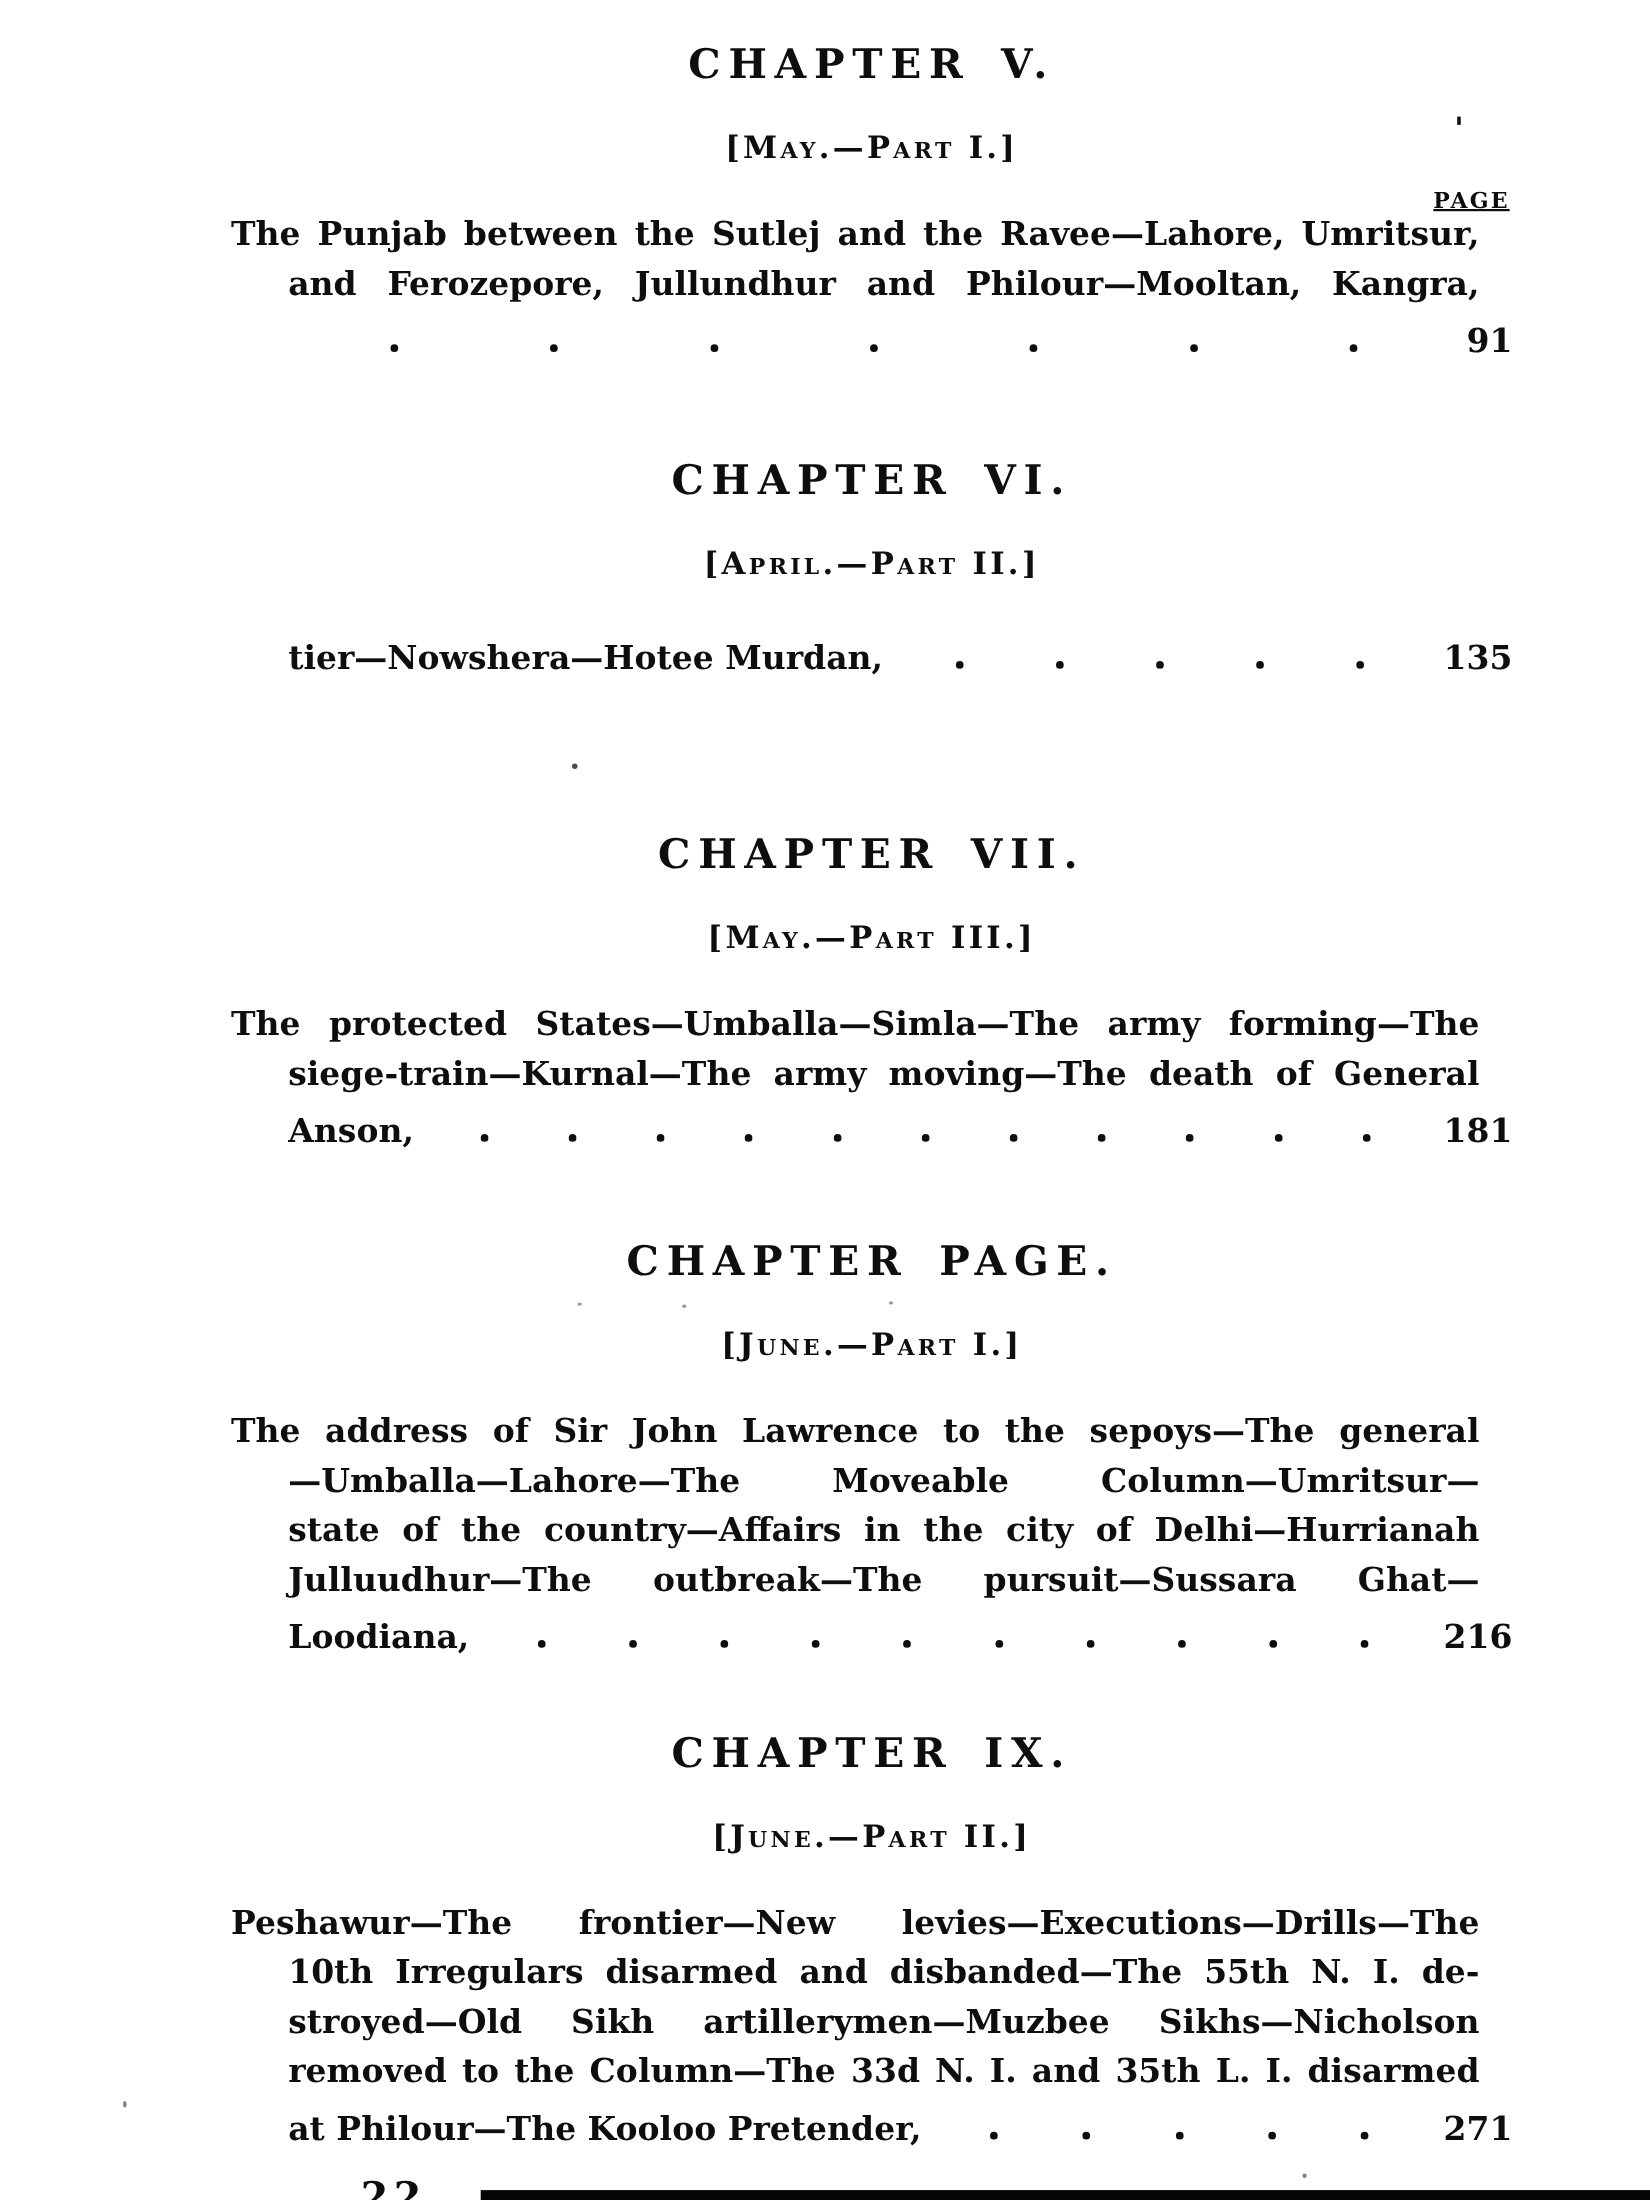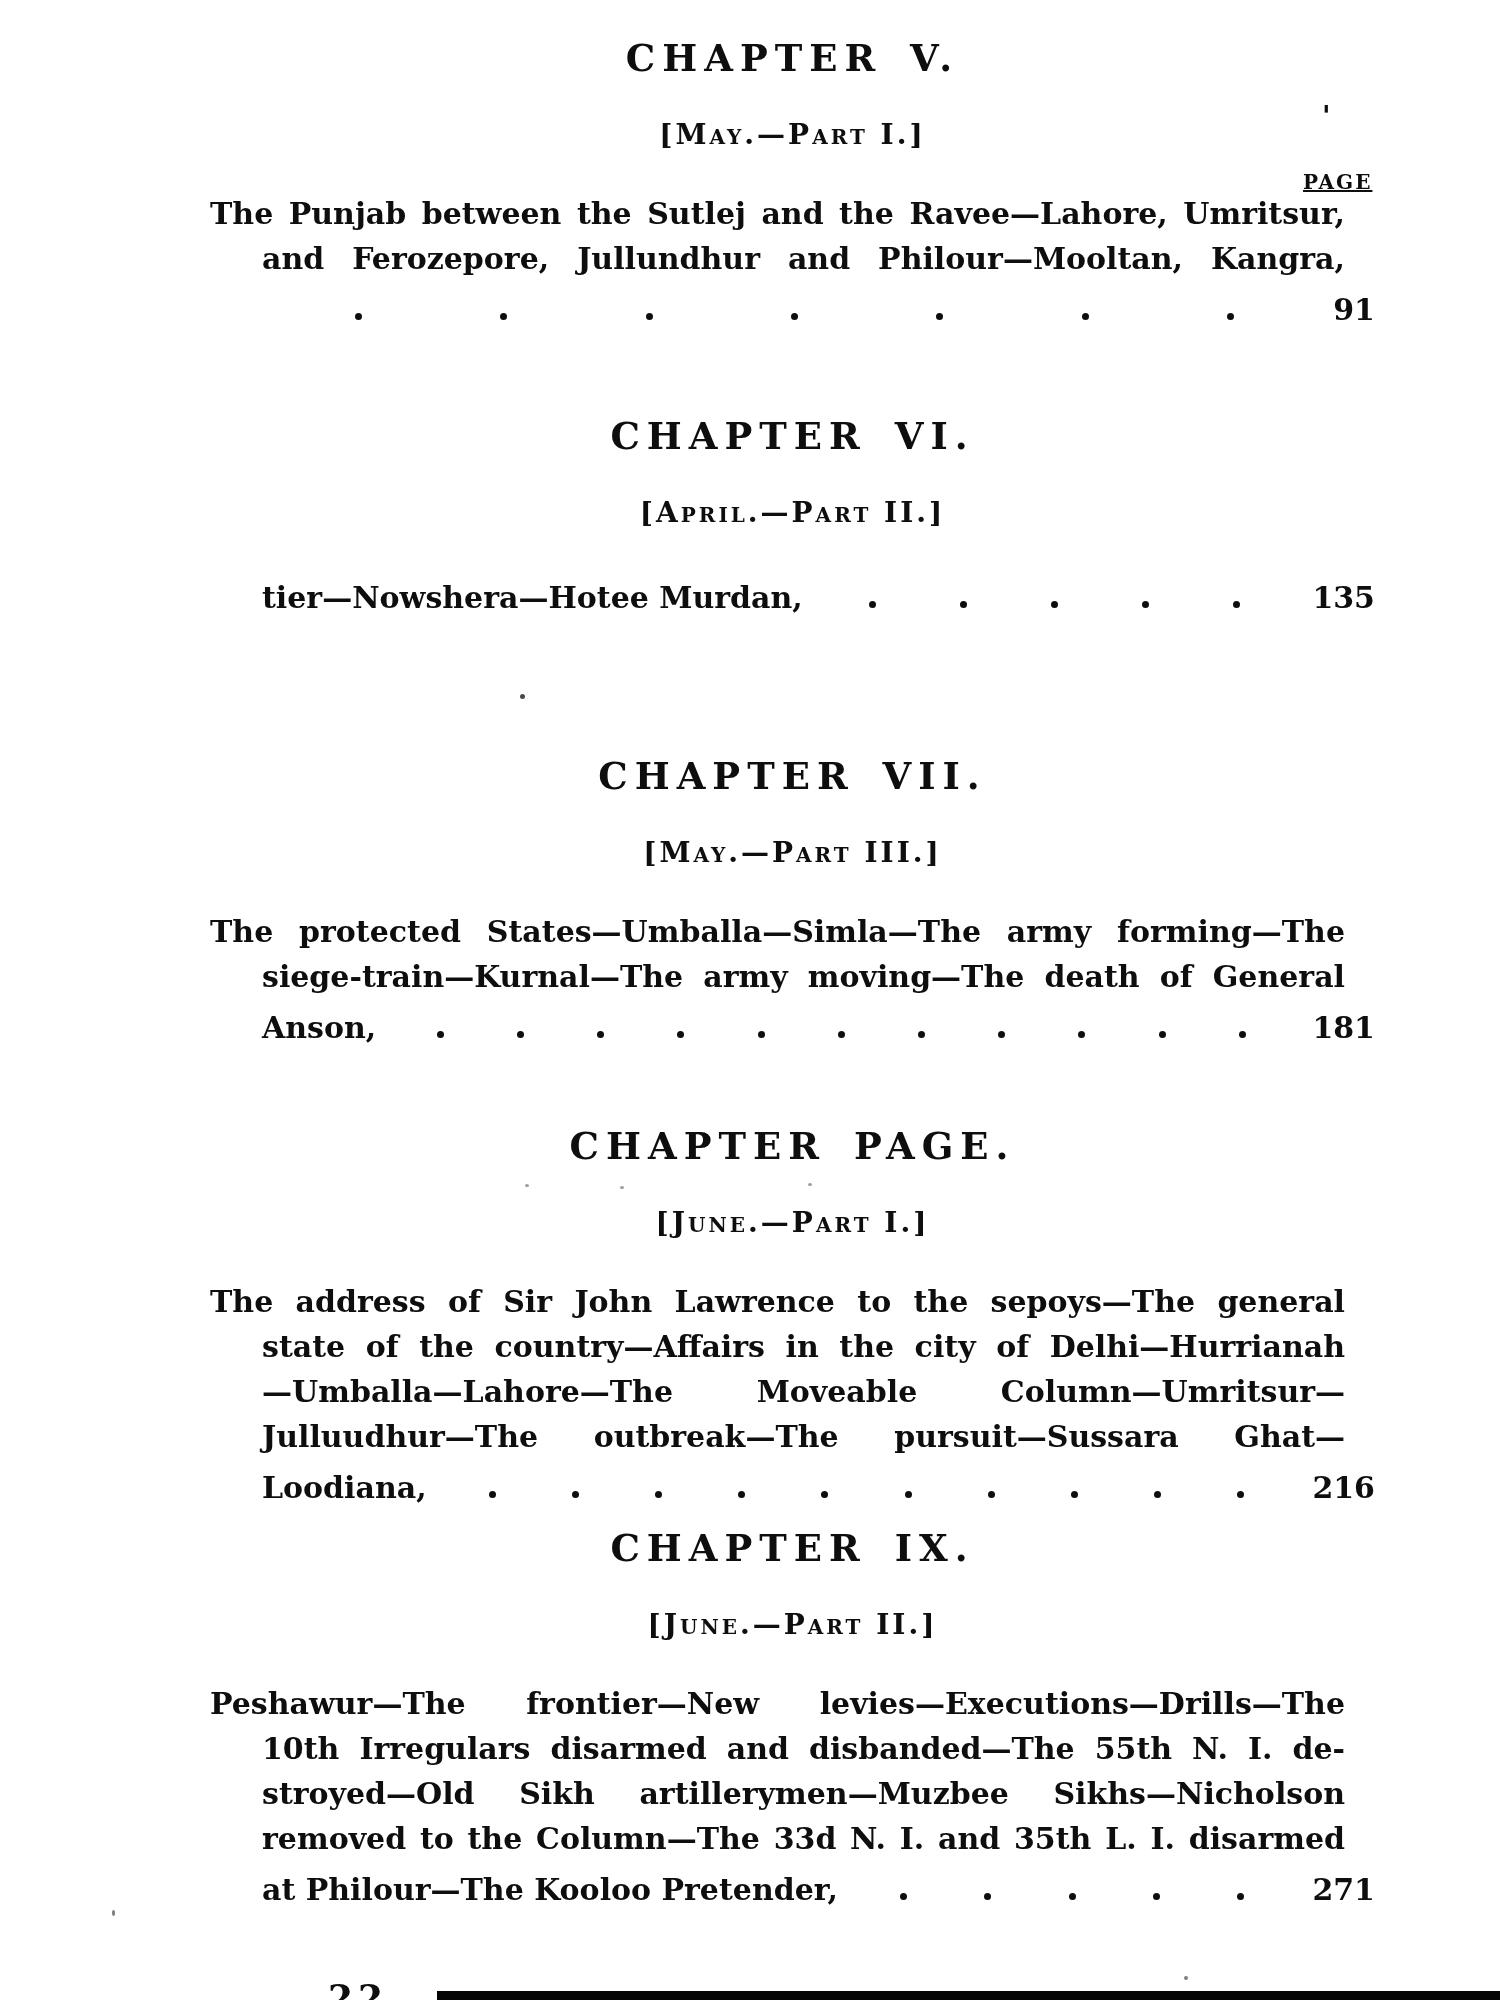--- a/index.html
+++ b/index.html
@@ -2,21 +2,21 @@
 <html><head>
 <meta charset="utf-8">
 <style>
   html,body{margin:0;padding:0;background:#e8e8e8;}
   .page{
     position:relative;width:1500px;height:2000px;background:#ffffff;
     overflow:hidden;font-family:"DejaVu Serif",serif;color:#0e0e0e;
     margin:0 auto;
   }
   .section{position:absolute;left:210px;width:1165px;}
-  .s1{top:40px}.s2{top:418px}.s3{top:758px}.s4{top:1128px}.s5{top:1530px}
+  .s1{top:40px}.s2{top:418px}.s3{top:758px}.s4{top:1128px}.s5{top:1575px}
   .chapter-title{
     margin:0;font-size:37px;font-weight:700;letter-spacing:7px;word-spacing:8px;
     text-align:center;line-height:1;
   }
   .chapter-sub{
     margin-top:43px;font-size:28px;font-weight:700;font-variant:small-caps;
     letter-spacing:3px;text-align:center;line-height:1.1;
   }
   .entry{margin-top:40px;font-size:30px;font-weight:700;line-height:45px;}
   .line{text-align:justify;text-align-last:justify;width:1135px;}
@@ -114,22 +114,22 @@
         <span class="pagenum">181</span>
       </div>
     </div>
   </section>
 
   <section class="section s4">
     <h2 class="chapter-title">CHAPTER PAGE.</h2>
     <div class="chapter-sub">[June.—Part I.]</div>
     <div class="entry">
       <div class="line">The address of Sir John Lawrence to the sepoys—The general</div>
+          <div class="line cont">—Umballa—Lahore—The Moveable Column—Umritsur—</div>
           <div class="line cont">state of the country—Affairs in the city of Delhi—Hurrianah</div>
-          <div class="line cont">—Umballa—Lahore—The Moveable Column—Umritsur—</div>
           <div class="line cont">Julluudhur—The outbreak—The pursuit—Sussara Ghat—</div>
           <div class="lastline">
         <span class="txt">Loodiana,</span>
         <span class="leader">
               <i></i>
               <i></i>
               <i></i>
               <i></i>
               <i></i>
               <i></i>

